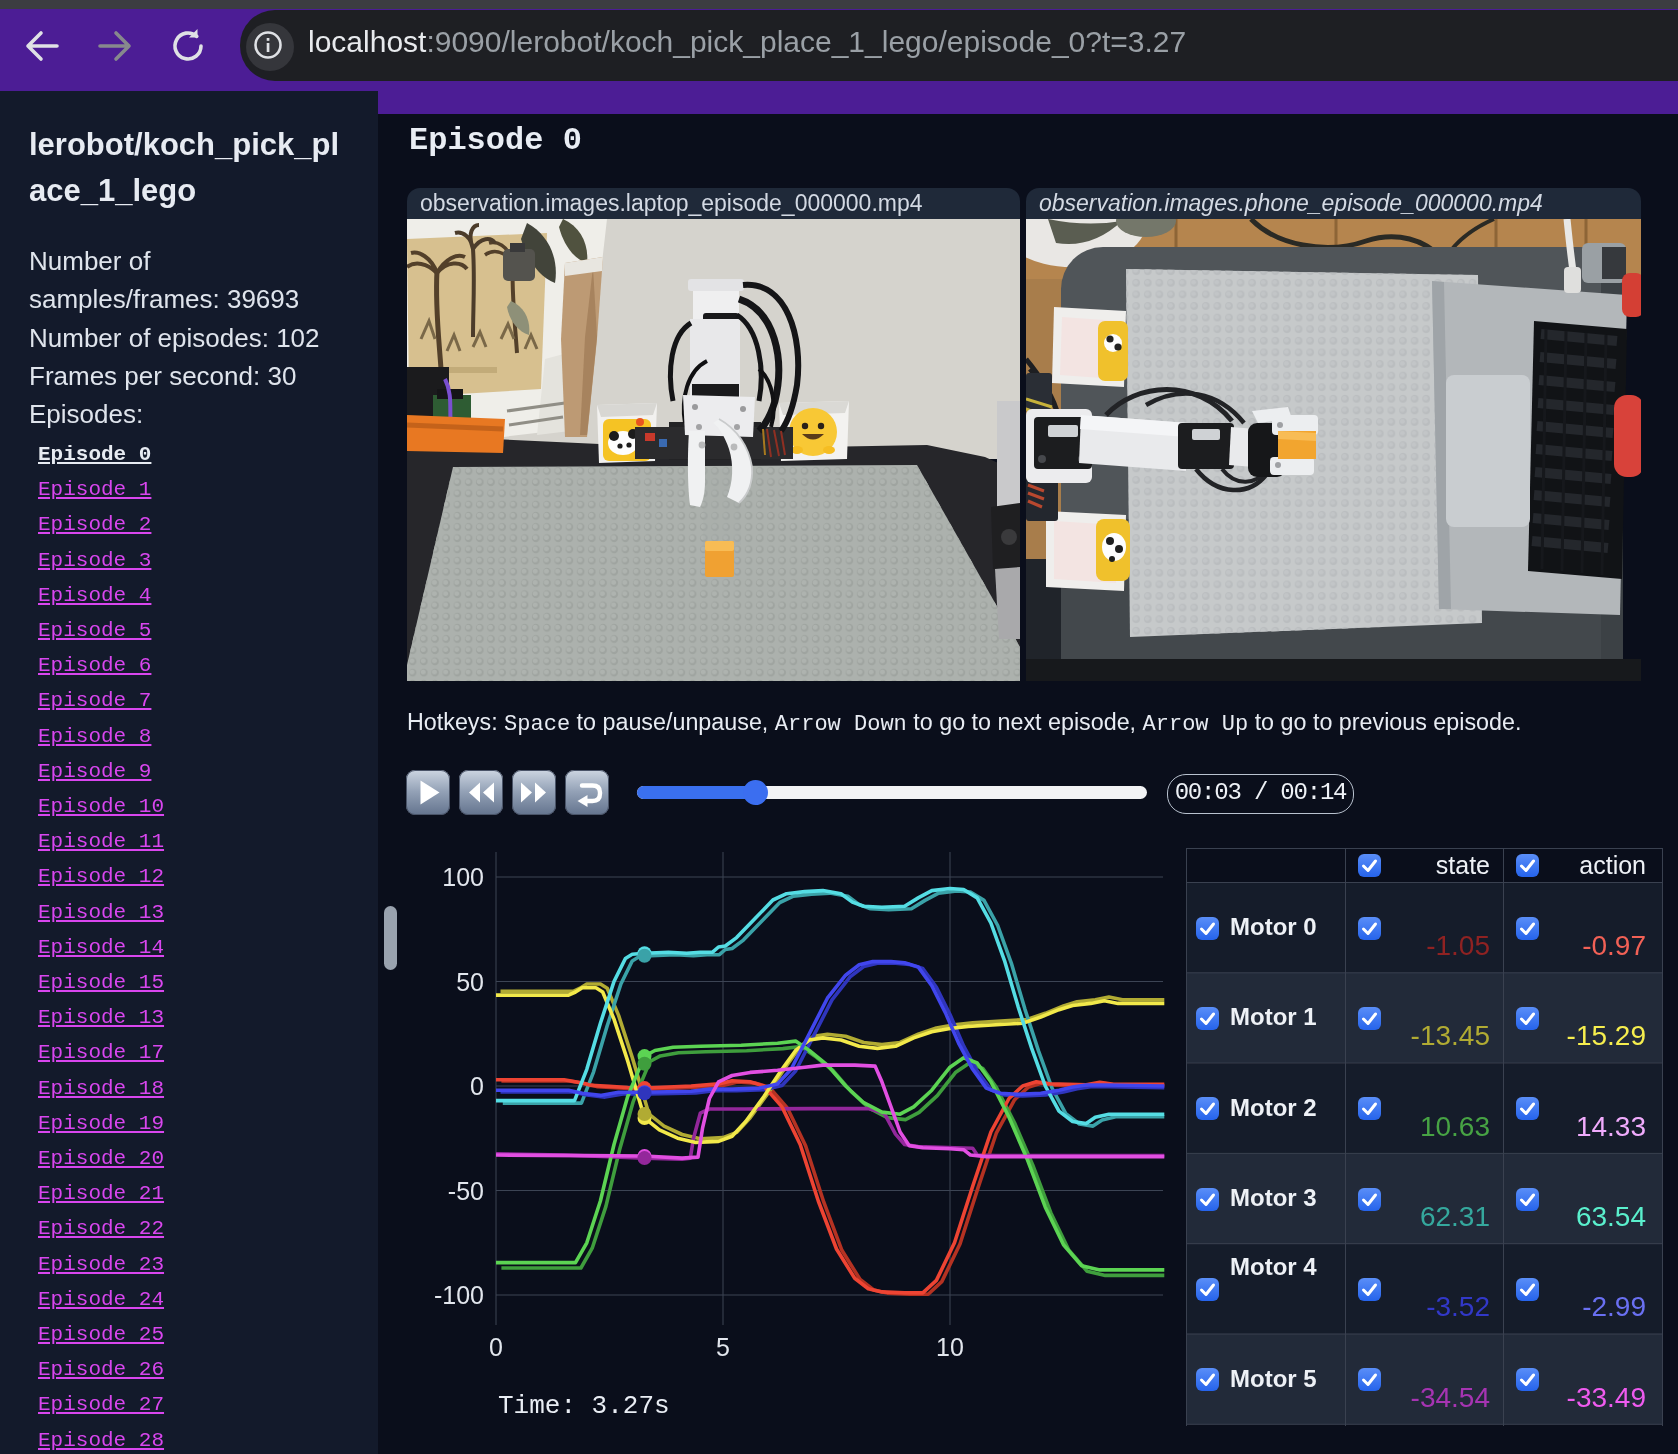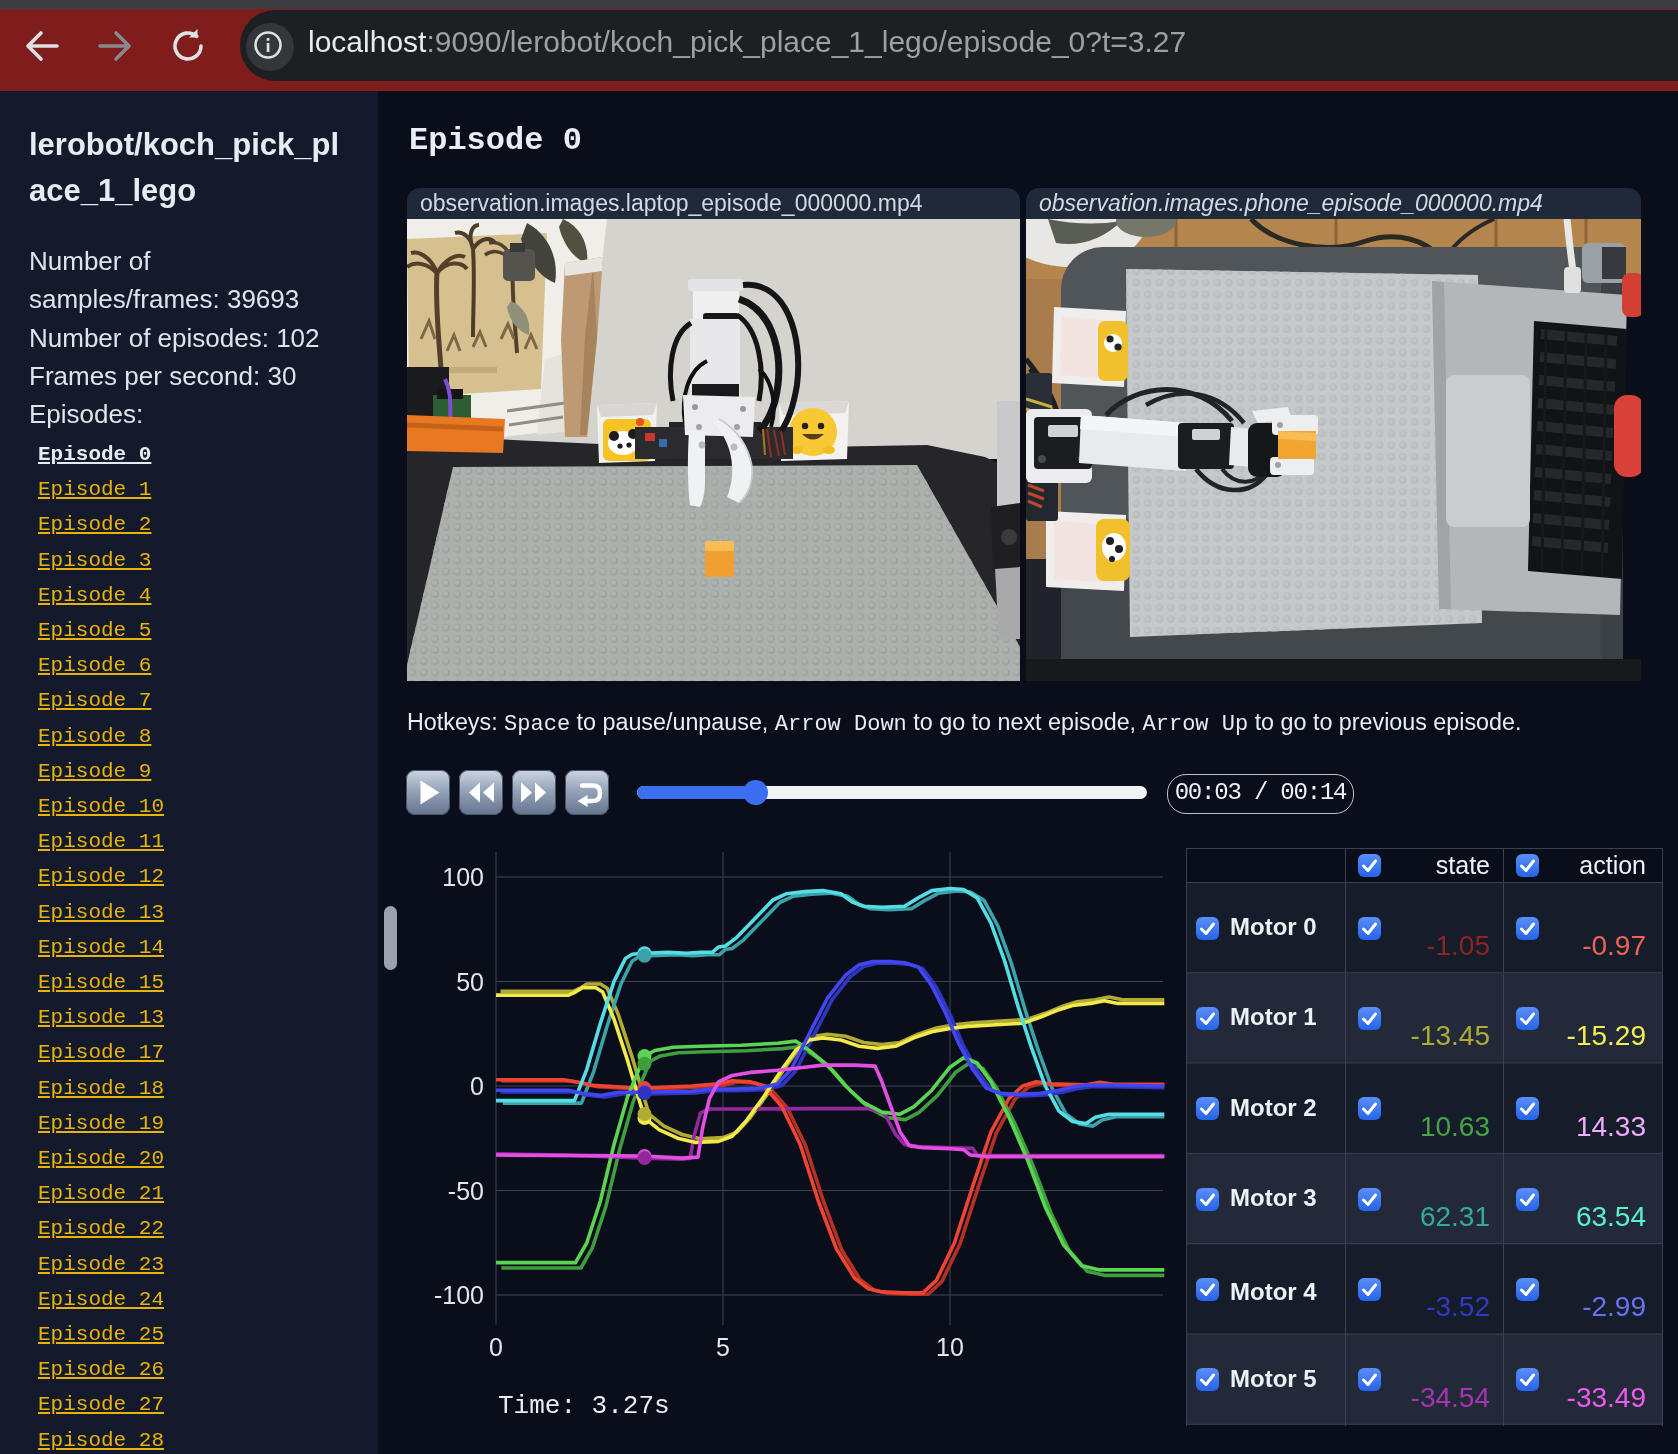--- a/index.html
+++ b/index.html
@@ -1,32 +1,32 @@
 <!DOCTYPE html>
 <html><head>
 <meta charset="utf-8">
 <style>
   html,body{margin:0;padding:0;background:#0a0e1b;}
   body{width:1678px;height:1454px;position:relative;overflow:hidden;
        font-family:"Liberation Sans",sans-serif;}
   .mono{font-family:"Liberation Mono",monospace;}
   .abs{position:absolute;}
   
-  #chrome{position:absolute;left:0;top:0;width:1678px;height:91px;background:#7f1d1d;}
+  #chrome{position:absolute;left:0;top:0;width:1678px;height:114px;background:#4c1d95;}
   #chrome .topstrip{position:absolute;left:0;top:0;width:1678px;height:9px;background:#3c3d41;}
   #urlpill{position:absolute;left:240px;top:10px;width:1450px;height:71px;background:#1e1f23;border-radius:35px 0 0 35px;}
   #infocirc{position:absolute;left:246px;top:11px;width:48px;height:48px;border-radius:50%;background:#35363b;margin-top:12px;}
   #urltext{position:absolute;left:308px;top:25px;font-size:30px;color:#9aa0a6;white-space:nowrap;}
   #urltext b{color:#e8eaed;font-weight:normal;}
   
   #sidebar{position:absolute;left:0;top:91px;width:378px;height:1363px;background:#131a2b;overflow:hidden;}
   #sbtitle{position:absolute;left:29px;top:31px;width:330px;font-size:31px;line-height:46px;font-weight:bold;color:#e7ebf2;}
   #sbinfo{position:absolute;left:29px;top:151px;width:340px;font-size:26px;line-height:38.3px;color:#dfe4ec;}
   #eplist{position:absolute;left:38px;top:346px;font-size:21px;line-height:35.2px;color:#ced5e0;}
-  #eplist a{color:#eab308;text-decoration:underline;display:block;}
+  #eplist a{color:#d946ef;text-decoration:underline;display:block;}
   #eplist a.cur{font-weight:bold;color:#e7ebf2;}
   #sbthumb{position:absolute;left:384px;top:906px;width:13px;height:64px;border-radius:7px;background:#99a2ae;}
   
   #h1ep{position:absolute;left:409px;top:122px;font-size:32px;font-weight:bold;color:#e9edf4;}
   .vidbox{position:absolute;top:188px;height:493px;}
   .vidbox .vhdr{position:absolute;left:0;top:0;right:0;height:31px;background:#1f2939;border-radius:13px 13px 0 0;
      color:#d3d9e3;font-size:23px;line-height:31px;padding-left:13px;box-sizing:border-box;white-space:nowrap;overflow:hidden;}
   .vidbox svg{position:absolute;left:0;top:31px;}
   #vid1{left:407px;width:613px;border-radius:14px;}
   #vid2{left:1026px;width:615px;font-style:italic;}
@@ -478,21 +478,21 @@
 <span class="mval abs" style="left:200px;top:336px;width:104px;color:#35a89d">62.31</span>
 <span class="ckbx" style="left:330px;top:340px"><svg width="23" height="23" viewBox="0 0 23 23">
         <rect x="0" y="0" width="23" height="23" rx="6" fill="url(#cbg)"></rect>
         <path d="M5.5 12 L10 16.5 L17.5 7" stroke="#fff" stroke-width="3" fill="none" stroke-linecap="round" stroke-linejoin="round"></path>
       </svg></span>
 <span class="mval abs" style="left:358px;top:336px;width:102px;color:#5af0cd">63.54</span>
 <span class="ckbx" style="left:10px;top:430px"><svg width="23" height="23" viewBox="0 0 23 23">
         <rect x="0" y="0" width="23" height="23" rx="6" fill="url(#cbg)"></rect>
         <path d="M5.5 12 L10 16.5 L17.5 7" stroke="#fff" stroke-width="3" fill="none" stroke-linecap="round" stroke-linejoin="round"></path>
       </svg></span>
-<span class="mlab abs" style="left:44px;top:430px">Motor 4</span>
+<span class="mlab abs" style="left:44px;top:405px">Motor 4</span>
 <span class="ckbx" style="left:172px;top:430px"><svg width="23" height="23" viewBox="0 0 23 23">
         <rect x="0" y="0" width="23" height="23" rx="6" fill="url(#cbg)"></rect>
         <path d="M5.5 12 L10 16.5 L17.5 7" stroke="#fff" stroke-width="3" fill="none" stroke-linecap="round" stroke-linejoin="round"></path>
       </svg></span>
 <span class="mval abs" style="left:200px;top:426px;width:104px;color:#3238c8">-3.52</span>
 <span class="ckbx" style="left:330px;top:430px"><svg width="23" height="23" viewBox="0 0 23 23">
         <rect x="0" y="0" width="23" height="23" rx="6" fill="url(#cbg)"></rect>
         <path d="M5.5 12 L10 16.5 L17.5 7" stroke="#fff" stroke-width="3" fill="none" stroke-linecap="round" stroke-linejoin="round"></path>
       </svg></span>
 <span class="mval abs" style="left:358px;top:426px;width:102px;color:#6a70f2">-2.99</span>

